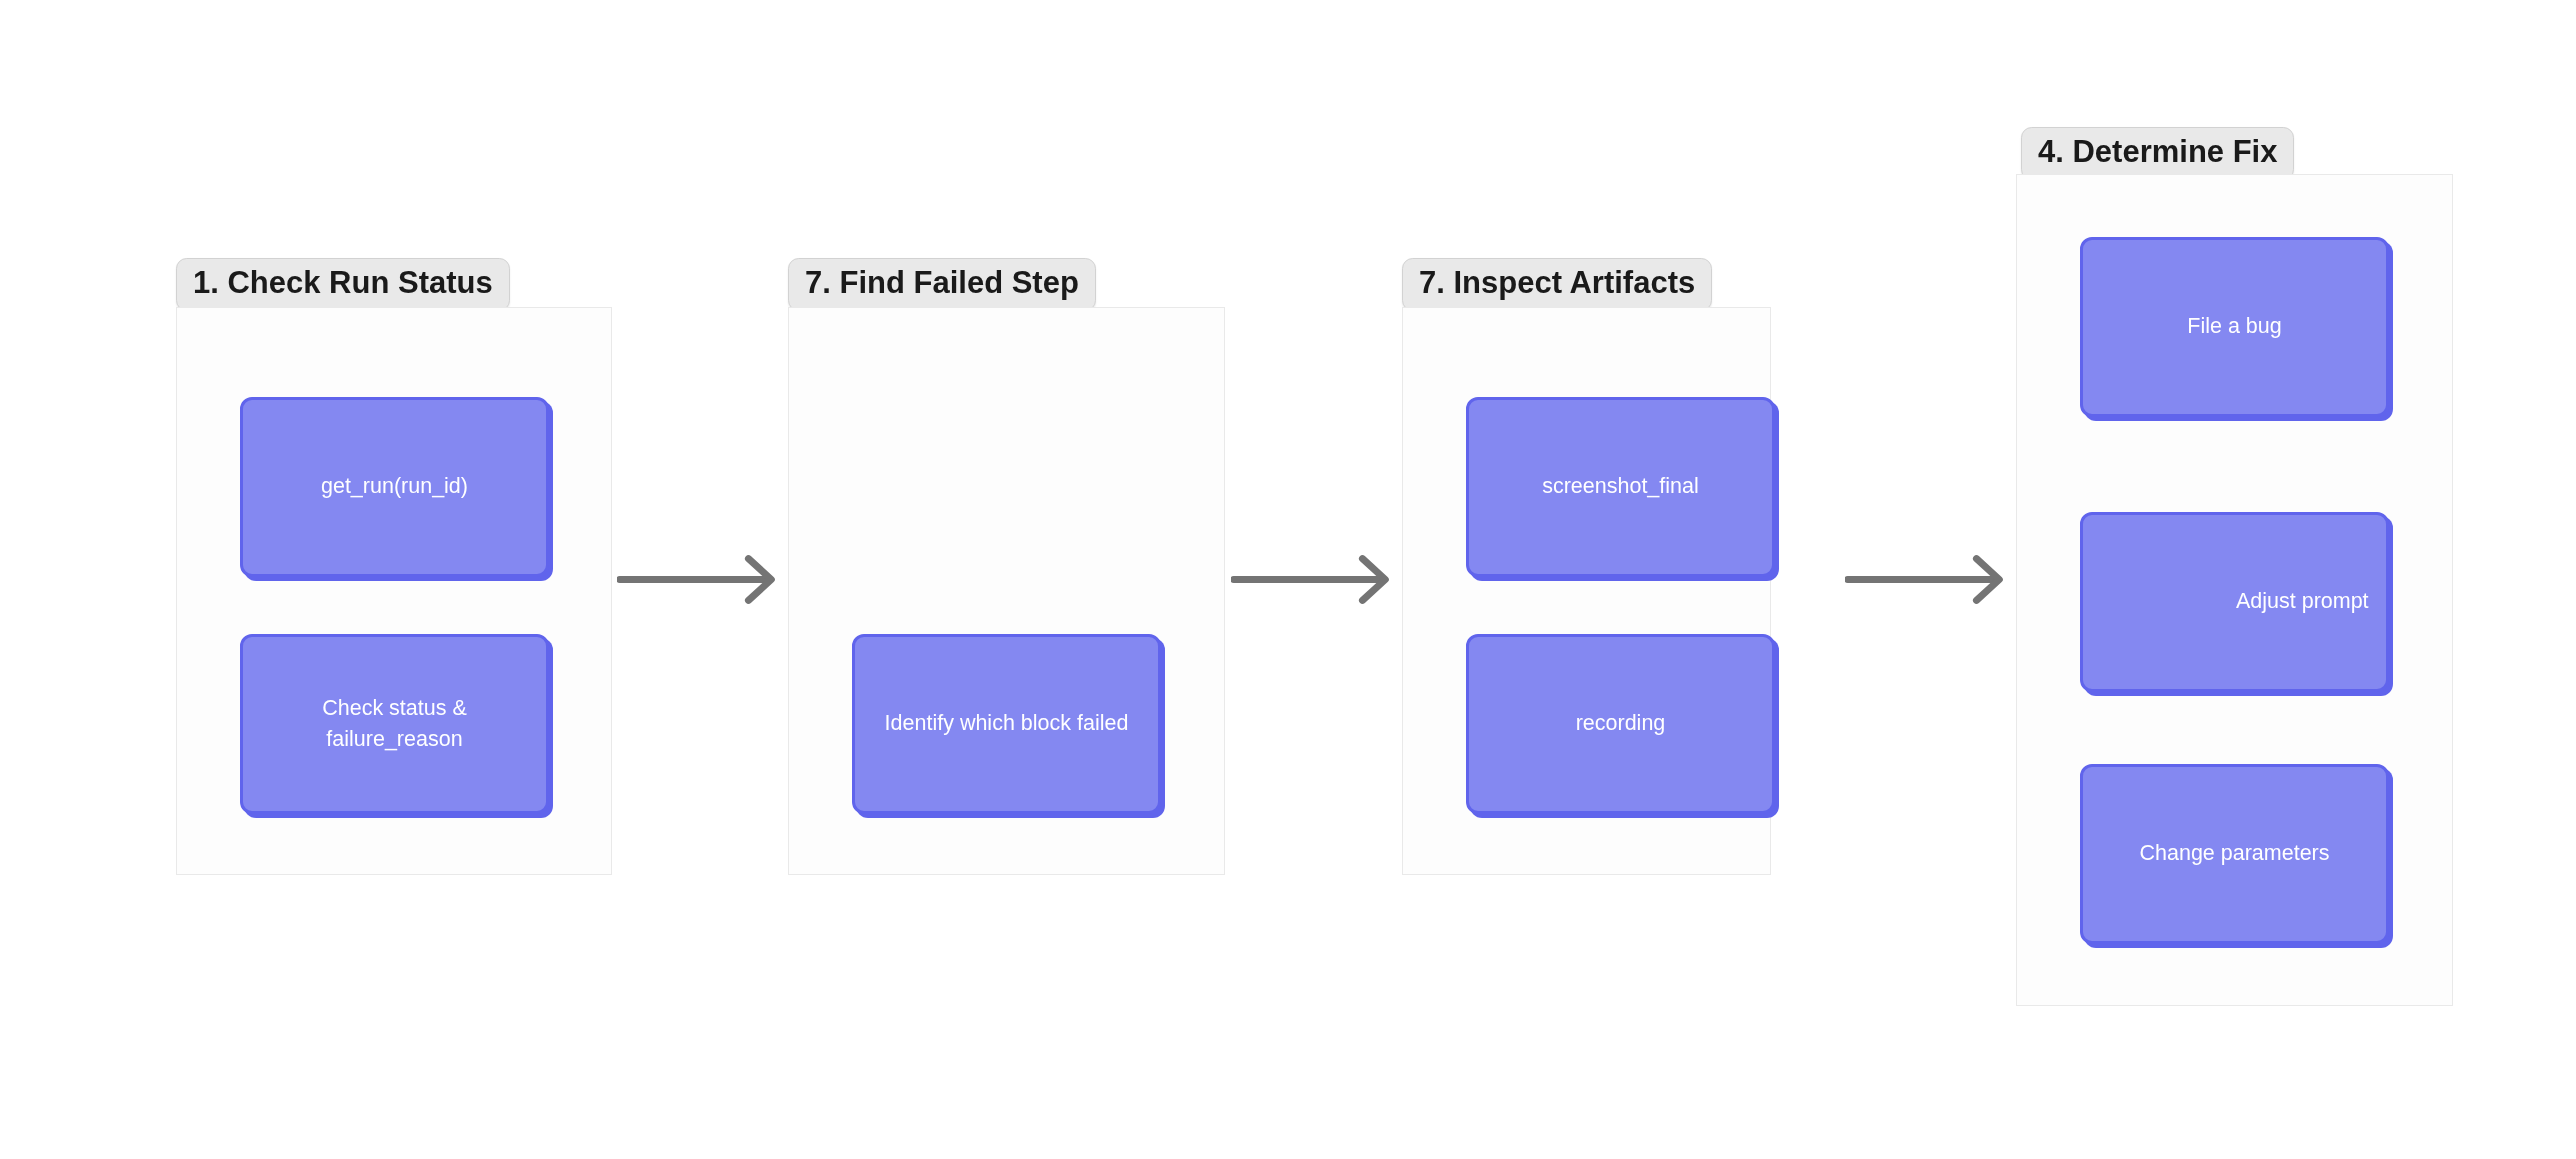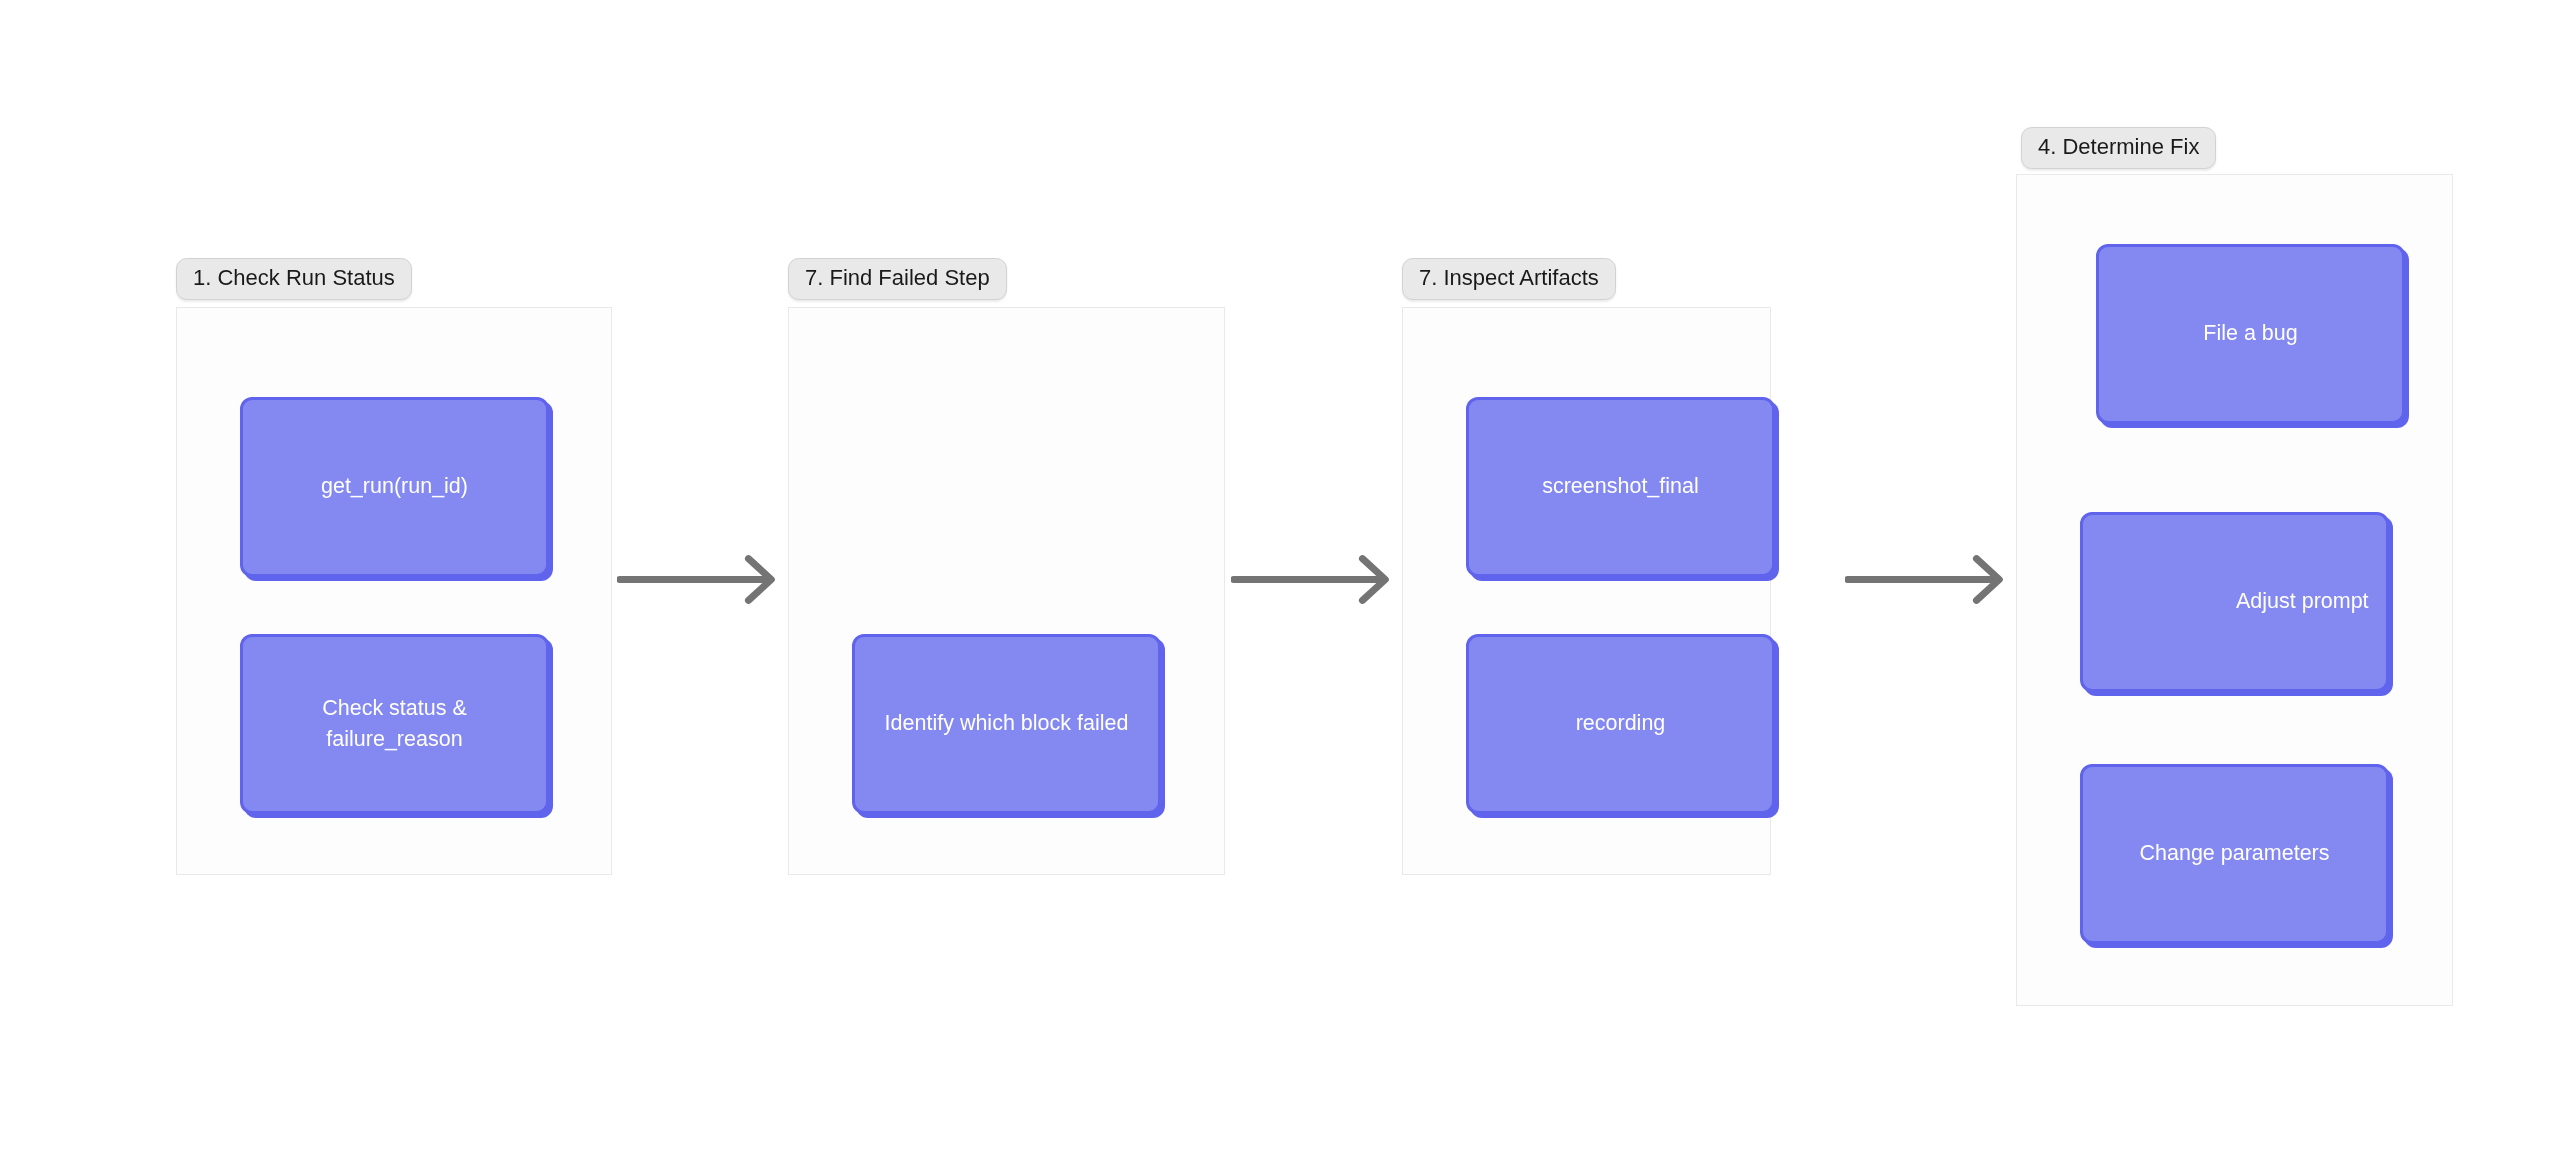--- a/index.html
+++ b/index.html
@@ -33,22 +33,22 @@
     background: var(--group-bg);
     border: 1.3px solid var(--group-border);
   }
   .group-label {
     position: absolute;
     display: inline-block;
     background: var(--label-bg);
     border: 1.3px solid var(--label-border);
     border-radius: 10.7px;
     padding: 5.4px 16px 6.7px 16px;
-    font-size: 22px;
-    font-weight: 400;
+    font-size: 31px;
+    font-weight: 700;
     line-height: 1.25;
     color: var(--label-text);
     white-space: nowrap;
     box-shadow: 0 1.3px 2px rgba(0,0,0,0.08);
   }
   .node {
     position: absolute;
     width: 309px;
     height: 180px;
     border-radius: 12px;
@@ -60,21 +60,21 @@
     line-height: 1.45;
     display: flex;
     align-items: center;
     justify-content: center;
     text-align: center;
     padding: 0 17.4px;
   }
   .node-left { left: 63px; }
   .row-1 { top: 61px; margin-top: 28px; }
   .row-2 { top: 326px; }
-  .g4-row-1 { top: 69px; margin-left: 16px; }
+  .g4-row-1 { top: 62px; }
   .g4-row-2 { top: 337px; justify-content: flex-end; }
   .g4-row-3 { top: 589px; }
   #group-1 { left: 176px;  top: 307px; width: 436px;  height: 568px; }
   #group-2 { left: 788px; top: 307px; width: 437px;  height: 568px; }
   #group-3 { left: 1402px; top: 307px; width: 369px;  height: 568px; }
   #group-4 { left: 2016px; top: 174px; width: 437px;  height: 832px; }
   #label-1 { left: 176px;  top: 258px; }
   #label-2 { left: 788px; top: 258px; }
   #label-3 { left: 1402px; top: 258px; }
   #label-4 { left: 2021px; top: 127px; }

